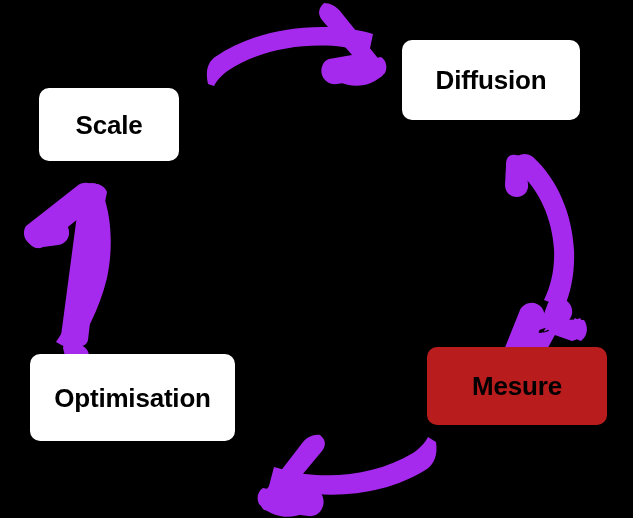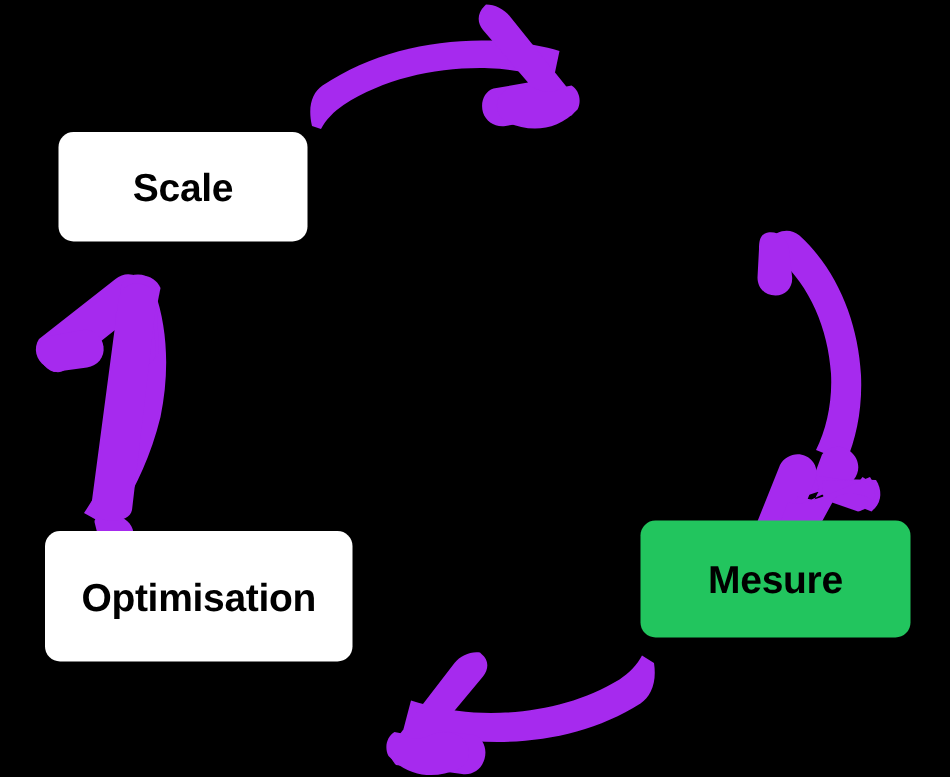--- a/index.html
+++ b/index.html
@@ -48,21 +48,21 @@
   
   #node-diffusion {
     left: 402px;
     top: 40px;
     width: 178px;
     height: 80px;
   }
   #node-scale {
     left: 39px;
     top: 88px;
-    width: 166px;
+    width: 140px;
     height: 73px;
   }
   #node-mesure {
     left: 427px;
     top: 347px;
     width: 180px;
     height: 78px;
   }
   #node-optimisation {
     left: 30px;
@@ -308,26 +308,29 @@
         C 68 348, 62 343, 61 336
         L 79 200
         C 80 193, 86 188, 93 189
         C 100 190, 105 196, 104 203
         L 88 340
         C 87 345, 82 347, 75 347
         Z"></path>
     </g>
   </svg>
 
+  <div class="node" id="node-diffusion" style="background: rgb(255, 255, 255);">
+    <span class="node-label" style="color: rgb(0, 0, 0);">Diffusion</span>
+  </div>
 
   <div class="node" id="node-scale" style="background: rgb(255, 255, 255);">
     <span class="node-label" style="color: rgb(0, 0, 0);">Scale</span>
   </div>
 
-  <div class="node" id="node-mesure" style="background: #22c55e;">
+  <div class="node" id="node-mesure" style="background: #b91c1c;">
     <span class="node-label" style="color: rgb(0, 0, 0);">Mesure</span>
   </div>
 
   <div class="node" id="node-optimisation" style="background: rgb(255, 255, 255);">
     <span class="node-label" style="color: rgb(0, 0, 0);">Optimisation</span>
   </div>
 
 </div>
 
 </body></html>

